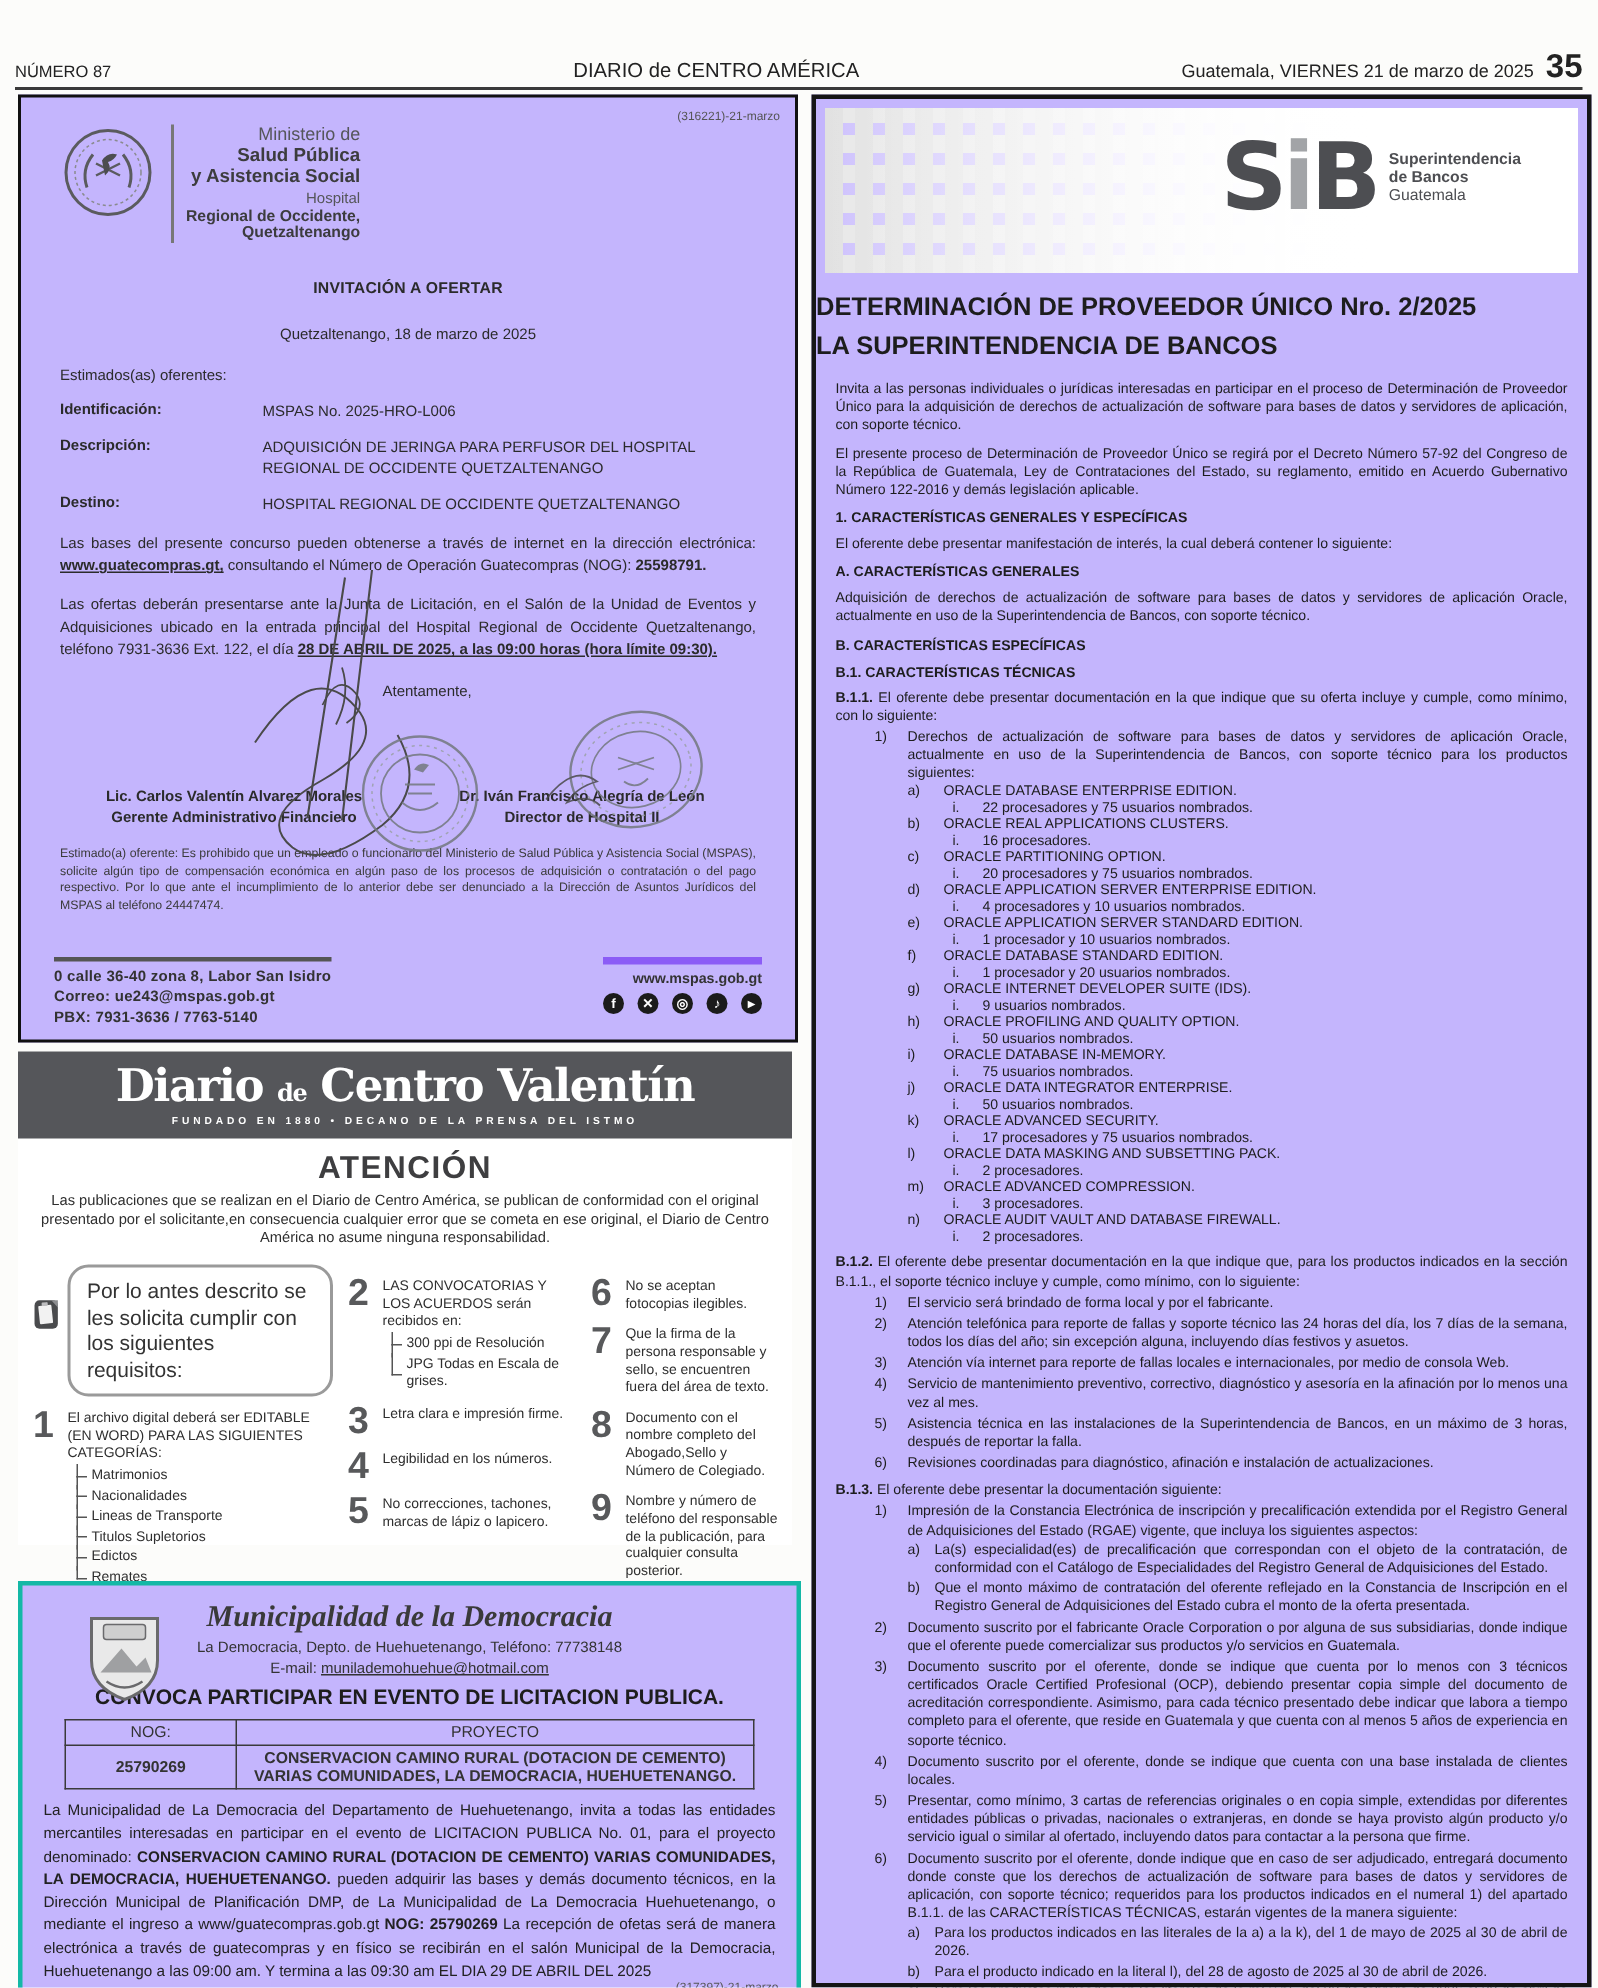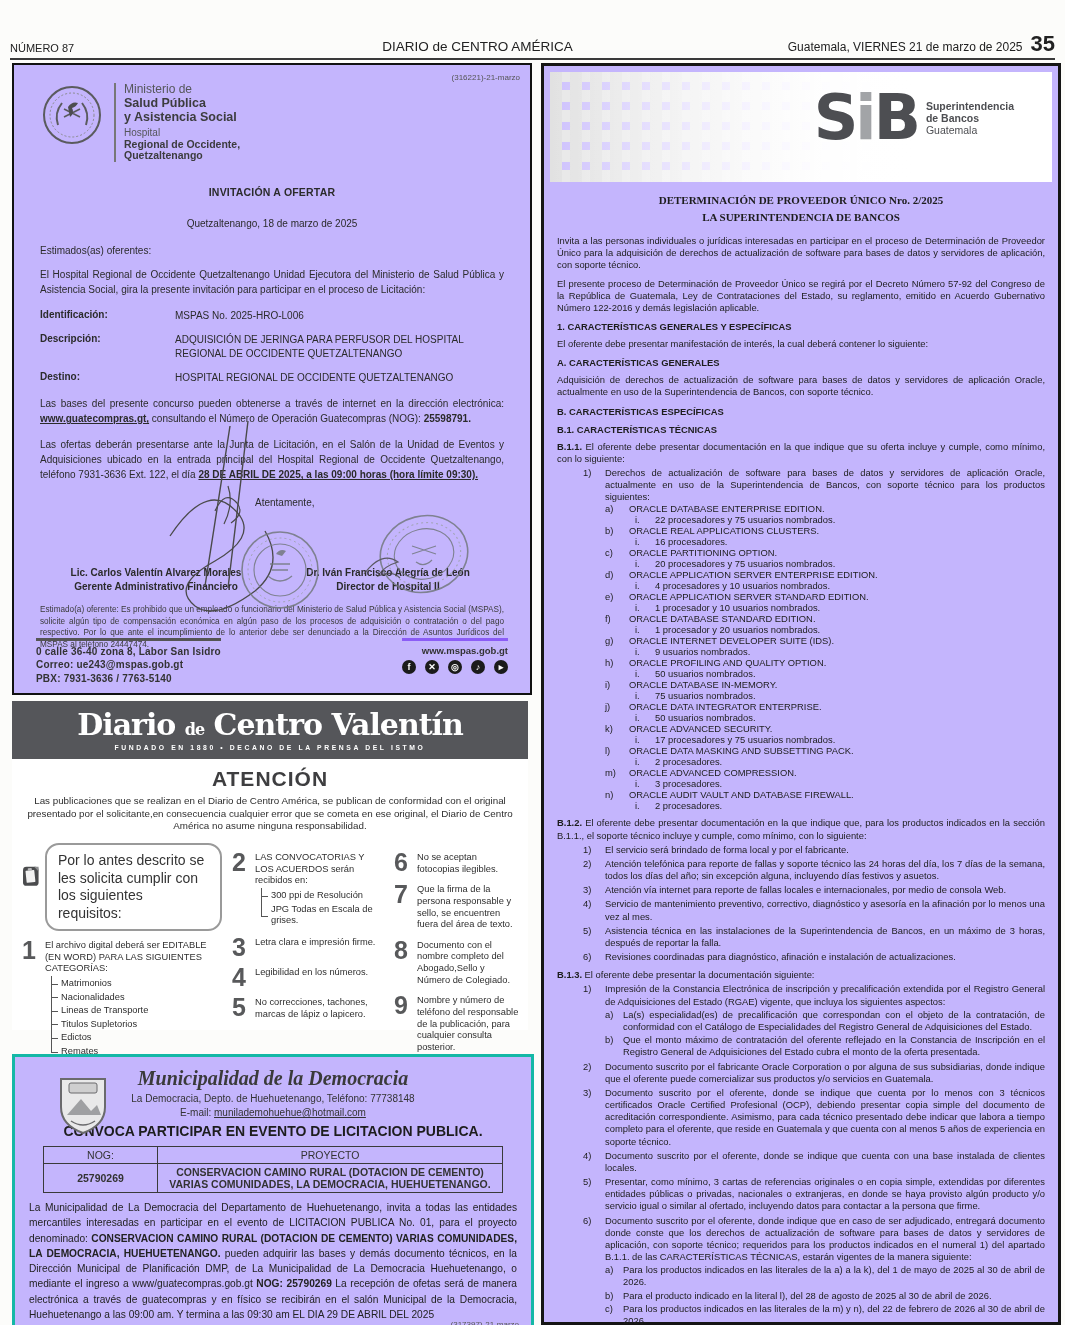--- a/index.html
+++ b/index.html
@@ -11,21 +11,21 @@
   .ph-date{flex:0 0 330px;text-align:right;font-size:12px;display:flex;align-items:flex-end;justify-content:flex-end;gap:8px;}
   .ph-num{font-size:22px;font-weight:bold;line-height:0.9;}
   
   .adbox{position:absolute;background:#c4b5fd;}
   
   .mspas{left:12px;top:63px;width:516px;height:628px;border:2px solid #111;font-size:10px;color:#2b2b2b;}
   .mspas-inner{position:relative;height:100%;padding:10px 26px 8px 26px;box-sizing:border-box;}
   .ad-ref{position:absolute;top:8px;right:10px;font-size:8px;color:#555;}
   .mspas-logo{display:flex;align-items:flex-start;gap:10px;margin-top:8px;}
   .seal-svg{flex:0 0 64px;}
-  .mlogo-text{border-left:2px solid #777;padding-left:8px;line-height:1.12;color:#3c3c3e;}
+  .mlogo-text{border-left:2px solid #777;padding-left:8px;line-height:1.12;color:#3c3c3e;text-align:right;}
   .mlt-light{font-size:12px;color:#55565a;}
   .mlt-bold{font-size:12.5px;font-weight:bold;color:#3c3c3e;}
   .mlt-light2{font-size:10px;color:#55565a;margin-top:3px;}
   .mlt-bold2{font-size:10.5px;font-weight:bold;}
   .m-title{text-align:center;font-weight:bold;font-size:10.5px;margin-top:24px;letter-spacing:.2px;}
   .m-dateline{text-align:center;margin-top:20px;}
   .m-salute{margin-top:16px;}
   .m-par{margin-top:11px;text-align:justify;line-height:1.5;}
   .m-fields{margin-top:12px;}
   .m-frow{display:flex;margin-bottom:9px;}
@@ -33,21 +33,21 @@
   .m-fvalue{flex:1;line-height:1.45;}
   .bold{font-weight:bold;}
   .u{text-decoration:underline;}
   .m-atent{margin-top:15px;margin-left:215px;}
   .m-sigs{position:relative;margin-top:58px;display:flex;}
   .m-sigcol{flex:1;text-align:center;font-weight:bold;line-height:1.4;}
   .sig-overlay{position:absolute;pointer-events:none;}
   .m-disc{margin-top:10px;font-size:8.2px;text-align:justify;line-height:1.4;color:#3a3a3a;}
   .m-footer{position:absolute;left:22px;right:22px;bottom:8px;display:flex;justify-content:space-between;align-items:flex-start;}
   .mf-left{border-top:3px solid #555;padding-top:4px;font-weight:bold;font-size:10px;line-height:1.35;letter-spacing:.2px;color:#333;}
-  .mf-right{border-top:3px solid #8b5cf6;padding-top:4px;text-align:right;font-weight:bold;font-size:9.5px;color:#333;}
+  .mf-right{border-top:5px solid #8b5cf6;padding-top:4px;text-align:right;font-weight:bold;font-size:9.5px;color:#333;}
   .soc-row{display:flex;gap:9px;margin-top:4px;justify-content:flex-end;}
   .soc{width:14px;height:14px;border-radius:50%;background:#1b1b1b;color:#fff;font-size:9px;display:flex;align-items:center;justify-content:center;font-weight:bold;}
   
   .atencion{left:12px;top:701px;width:516px;height:329px;background:#fff;}
   .at-banner{height:58px;background:#55565a;color:#fff;display:flex;flex-direction:column;align-items:center;justify-content:center;}
   .at-logo{font-family:"DejaVu Serif",serif;font-weight:bold;font-size:30px;line-height:1;letter-spacing:-1px;}
   .at-logo .small{font-size:16px;}
   .at-sub{font-size:6.8px;letter-spacing:2.6px;margin-top:4px;font-weight:bold;}
   .at-title{text-align:center;font-size:21px;font-weight:bold;color:#3e3e40;letter-spacing:1px;margin-top:8px;}
   .at-par{margin:4px auto 0;width:486px;text-align:center;font-size:9.8px;line-height:1.3;color:#2e2e2e;}
@@ -83,21 +83,21 @@
   .sib-hero{height:110px;margin:6px 6px 0 6px;position:relative;overflow:hidden;background:
      linear-gradient(90deg, rgba(255,255,255,.15), #fff 72%),
      repeating-linear-gradient(90deg,#dcdcdc 0 12px,rgba(255,255,255,0) 12px 20px),
      repeating-linear-gradient(0deg,#e3e3e3 0 12px,rgba(255,255,255,0) 12px 20px);}
   .sib-hero-fade{position:absolute;inset:0;background:linear-gradient(90deg,rgba(255,255,255,0) 0%,rgba(255,255,255,.85) 55%,#fff 75%);}
   .sib-logo{position:absolute;right:38px;top:18px;display:flex;align-items:center;gap:8px;}
   .sib-word{font-family:"DejaVu Sans",sans-serif;font-weight:900;font-size:62px;line-height:.9;letter-spacing:-3px;color:#4d4e52;}
   .sib-word .i{color:#a2a4a7;}
   .sib-cap{font-size:10.5px;line-height:1.15;color:#4d4e52;}
   .sib-cap .b{font-weight:bold;}
-  .sib-title{text-align:center;font-weight:bold;font-size:11px;margin-top:10px;line-height:1.5;font-family:Liberation Serif, serif;}
+  .sib-title{font-weight:bold;font-size:17px;margin-top:10px;line-height:1.5;}
   .sib-body{padding:4px 13px 0 13px;}
   .sp{margin-top:6px;text-align:justify;line-height:1.295;}
   .sh{font-weight:bold;margin-top:7px;}
   .runin{font-weight:bold;}
   .numlist .nrow{display:flex;margin-top:2px;}
   .numlist .nn{flex:0 0 22px;margin-left:26px;}
   .numlist .nt{flex:1;text-align:justify;line-height:1.295;}
   .prod{margin-left:48px;}
   .prod .prow{display:flex;}
   .prod .pl{flex:0 0 24px;}
@@ -138,21 +138,20 @@
         <div class="mlt-bold">Salud Pública</div>
         <div class="mlt-bold">y Asistencia Social</div>
         <div class="mlt-light2">Hospital</div>
         <div class="mlt-bold2">Regional de Occidente,</div>
         <div class="mlt-bold2">Quetzaltenango</div>
       </div>
     </div>
     <div class="m-title">INVITACIÓN A OFERTAR</div>
     <div class="m-dateline">Quetzaltenango, 18 de marzo de 2025</div>
     <div class="m-salute">Estimados(as) oferentes:</div>
-    <div class="m-par">El Hospital Regional de Occidente Quetzaltenango Unidad Ejecutora del Ministerio de Salud Pública y Asistencia Social, gira la presente invitación para participar en el proceso de Licitación:</div>
     <div class="m-fields">
 
         <div class="m-frow">
           <div class="m-flabel">Identificación:</div>
           <div class="m-fvalue">MSPAS No. 2025-HRO-L006</div>
         </div>
 
         <div class="m-frow">
           <div class="m-flabel">Descripción:</div>
           <div class="m-fvalue">ADQUISICIÓN DE JERINGA PARA PERFUSOR DEL HOSPITAL REGIONAL DE OCCIDENTE QUETZALTENANGO</div>

